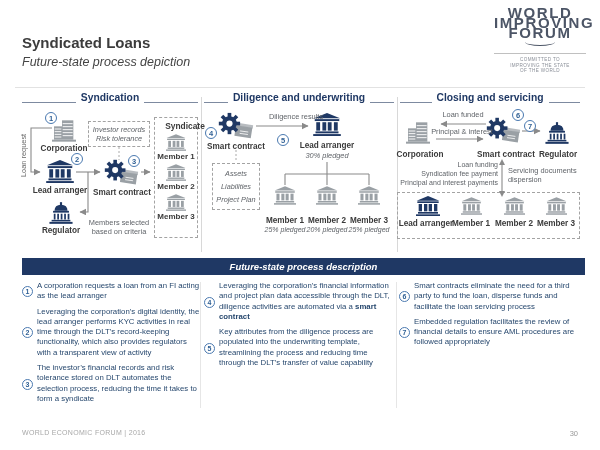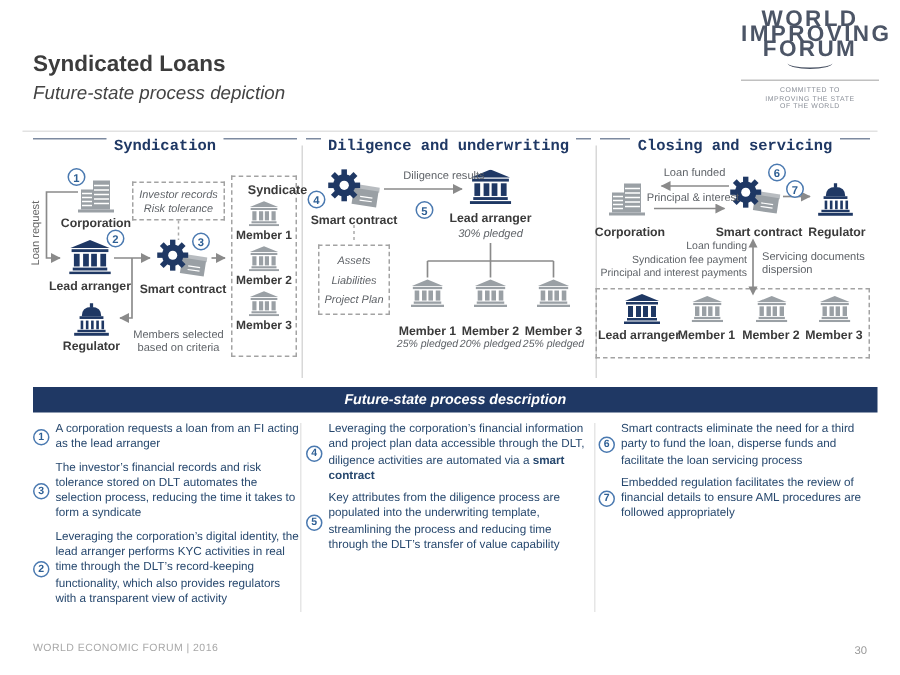--- a/index.html
+++ b/index.html
@@ -9,21 +9,21 @@
   #page-title{left:22px;top:34px;font-size:15px;font-weight:bold;color:#3c3c3c;}
   #page-subtitle{left:22px;top:55px;font-size:12.5px;font-style:italic;color:#444;}
   #header-rule{left:15px;right:15px;top:87px;border-top:1px solid #e2e2e2;height:0;}
   
   #logo{right:14px;top:8px;width:92px;text-align:center;}
   .logo-line{font-size:15px;font-weight:bold;letter-spacing:1.6px;color:#4c5566;line-height:10px;}
   .logo-arc{width:30px;height:7px;border-bottom:1.3px solid #4c5566;border-radius:50%;margin:0 auto;}
   .logo-div{border-top:1px solid #c0c0c0;margin-top:7px;margin-bottom:3px;}
   .logo-tag{font-size:4.6px;letter-spacing:.4px;color:#8a8f98;line-height:5.6px;}
   
-  .colhead{display:flex;align-items:flex-start;gap:5px;z-index:2;font-family:Liberation Mono, monospace;}
+  .colhead{display:flex;align-items:flex-end;gap:5px;z-index:2;}
   .colhead .ln{flex:1;border-top:1.2px solid #7d8aa0;height:0;}
   .colhead .lbl{font-size:10.3px;font-weight:bold;color:#1f3864;white-space:nowrap;}
   .vdiv{width:1px;background:#d8d8d8;z-index:0;}
   .vdiv2{width:1px;background:#e6e6e6;z-index:0;}
   
   .badge{position:absolute;width:12px;height:12px;border:1.2px solid #4a79b0;border-radius:50%;background:#fff;color:#2e5f94;font-size:7.5px;font-weight:bold;display:flex;align-items:center;justify-content:center;z-index:4;box-sizing:border-box;}
   .ent{position:absolute;font-size:8.2px;font-weight:bold;color:#3a3a3a;text-align:center;line-height:9px;z-index:3;}
   .note{position:absolute;font-size:7.4px;color:#5f6368;line-height:9px;z-index:3;}
   .it{font-style:italic;}
   .ctr{text-align:center;}
@@ -321,27 +321,27 @@
 <div class="abs" id="desc-bar">Future-state process description</div>
 <div class="abs vdiv2" style="left:200px;top:282px;height:126px;"></div>
 <div class="abs vdiv2" style="left:396px;top:282px;height:126px;"></div>
 
 <div class="dcol" style="left:22px;width:178px;">
   <div class="ditem">
     <span class="dbadge">1</span>
     <span class="dtext"><span>A corporation requests a loan from an FI acting as the lead arranger</span></span>
   </div>
   <div class="ditem">
+    <span class="dbadge">2</span>
+    <span class="dtext"><span>Leveraging the corporation’s digital identity, the lead arranger performs KYC activities in real time through the DLT’s record-keeping functionality, which also provides regulators with a transparent view of activity</span></span>
+  </div>
+  <div class="ditem">
     <span class="dbadge">3</span>
     <span class="dtext"><span>The investor’s financial records and risk tolerance stored on DLT automates the selection process, reducing the time it takes to form a syndicate</span></span>
   </div>
-  <div class="ditem">
-    <span class="dbadge">2</span>
-    <span class="dtext"><span>Leveraging the corporation’s digital identity, the lead arranger performs KYC activities in real time through the DLT’s record-keeping functionality, which also provides regulators with a transparent view of activity</span></span>
-  </div>
 </div>
 
 <div class="dcol" style="left:204px;width:188px;">
   <div class="ditem">
     <span class="dbadge">4</span>
     <span class="dtext"><span>Leveraging the corporation’s financial information and project plan data accessible through the DLT, diligence activities are automated via a </span><b>smart contract</b></span>
   </div>
   <div class="ditem">
     <span class="dbadge">5</span>
     <span class="dtext"><span>Key attributes from the diligence process are populated into the underwriting template, streamlining the process and reducing time through the DLT’s transfer of value capability</span></span>

